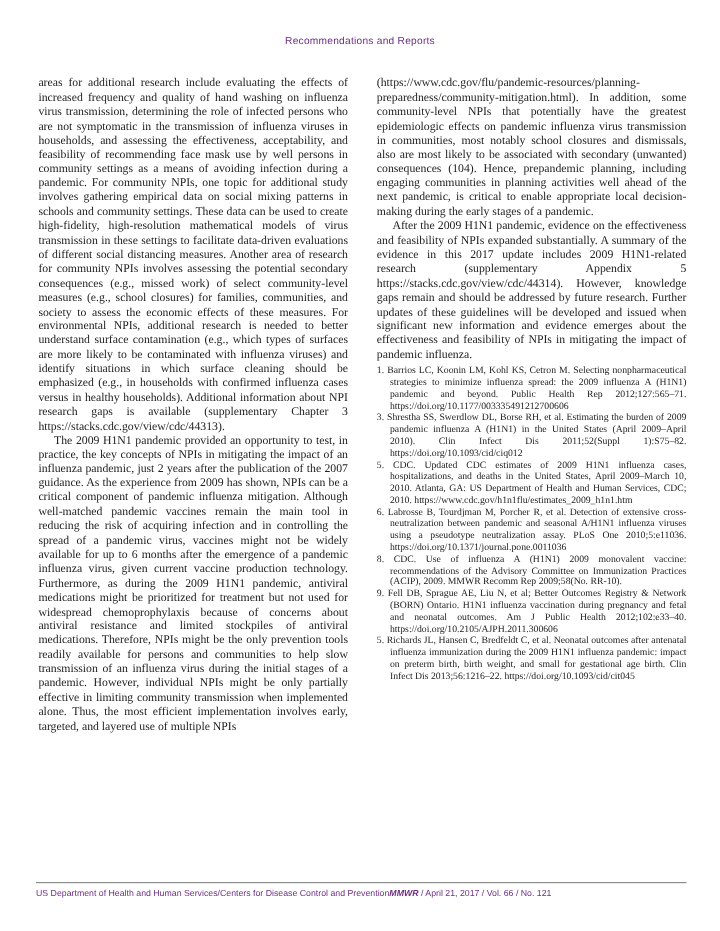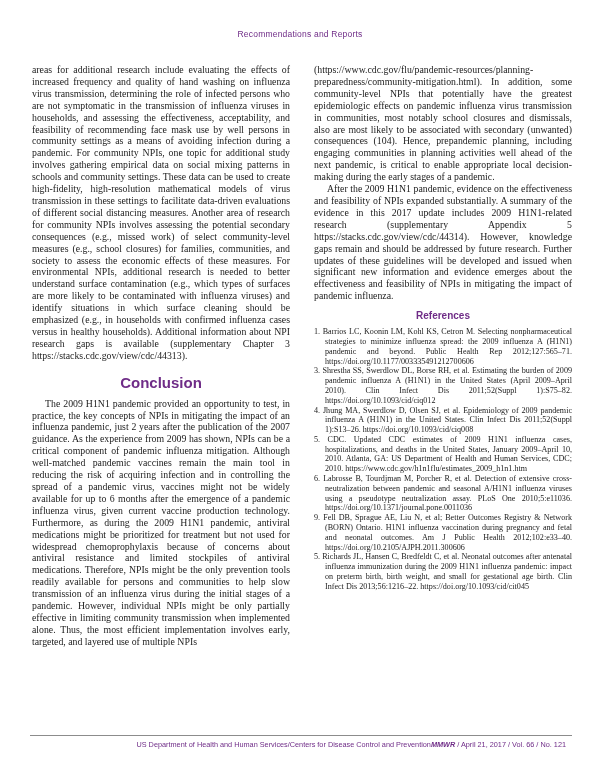--- a/index.html
+++ b/index.html
@@ -45,50 +45,48 @@
   .ref {
     font-size: 8.1px; line-height: 9.8px;
     text-align: justify;
     padding-left: 11px; text-indent: -11px;
     color: #212121;
   }
   .footer {
     position: absolute; left: 30px; top: 735px; width: 542px;
     border-top: 1px solid #8c8c8c;
     padding-top: 4px;
-    display: flex; justify-content: flex-end; align-items: baseline;
+    display: flex; justify-content: flex-start; align-items: baseline;
     font-family: "Liberation Sans", sans-serif;
     font-size: 7.3px; color: #6f2c87;
   }
   .footer .journal { font-style: italic; font-weight: bold; }
   .footer .page-num { margin-right: 6px; }
 </style>
 </head>
 <body>
 
 <div class="running-head">Recommendations and Reports</div>
 
 <div class="columns">
 
   <div class="col">
     <p class="body-par">areas for additional research include evaluating the effects of increased frequency and quality of hand washing on influenza virus transmission, determining the role of infected persons who are not symptomatic in the transmission of influenza viruses in households, and assessing the effectiveness, acceptability, and feasibility of recommending face mask use by well persons in community settings as a means of avoiding infection during a pandemic. For community NPIs, one topic for additional study involves gathering empirical data on social mixing patterns in schools and community settings. These data can be used to create high-fidelity, high-resolution mathematical models of virus transmission in these settings to facilitate data-driven evaluations of different social distancing measures. Another area of research for community NPIs involves assessing the potential secondary consequences (e.g., missed work) of select community-level measures (e.g., school closures) for families, communities, and society to assess the economic effects of these measures. For environmental NPIs, additional research is needed to better understand surface contamination (e.g., which types of surfaces are more likely to be contaminated with influenza viruses) and identify situations in which surface cleaning should be emphasized (e.g., in households with confirmed influenza cases versus in healthy households). Additional information about NPI research gaps is available (supplementary Chapter 3 https://stacks.cdc.gov/view/cdc/44313).</p>
-    <h2 class="h-conclusion">Conclusion</h2>
     <p class="body-par indent">The 2009 H1N1 pandemic provided an opportunity to test, in practice, the key concepts of NPIs in mitigating the impact of an influenza pandemic, just 2 years after the publication of the 2007 guidance. As the experience from 2009 has shown, NPIs can be a critical component of pandemic influenza mitigation. Although well-matched pandemic vaccines remain the main tool in reducing the risk of acquiring infection and in controlling the spread of a pandemic virus, vaccines might not be widely available for up to 6 months after the emergence of a pandemic influenza virus, given current vaccine production technology. Furthermore, as during the 2009 H1N1 pandemic, antiviral medications might be prioritized for treatment but not used for widespread chemoprophylaxis because of concerns about antiviral resistance and limited stockpiles of antiviral medications. Therefore, NPIs might be the only prevention tools readily available for persons and communities to help slow transmission of an influenza virus during the initial stages of a pandemic. However, individual NPIs might be only partially effective in limiting community transmission when implemented alone. Thus, the most efficient implementation involves early, targeted, and layered use of multiple NPIs</p>
   </div>
 
   <div class="col">
     <p class="body-par">(https://www.cdc.gov/flu/pandemic-resources/planning-preparedness/community-mitigation.html). In addition, some community-level NPIs that potentially have the greatest epidemiologic effects on pandemic influenza virus transmission in communities, most notably school closures and dismissals, also are most likely to be associated with secondary (unwanted) consequences (104). Hence, prepandemic planning, including engaging communities in planning activities well ahead of the next pandemic, is critical to enable appropriate local decision-making during the early stages of a pandemic.</p>
     <p class="body-par indent">After the 2009 H1N1 pandemic, evidence on the effectiveness and feasibility of NPIs expanded substantially. A summary of the evidence in this 2017 update includes 2009 H1N1-related research (supplementary Appendix 5 https://stacks.cdc.gov/view/cdc/44314). However, knowledge gaps remain and should be addressed by future research. Further updates of these guidelines will be developed and issued when significant new information and evidence emerges about the effectiveness and feasibility of NPIs in mitigating the impact of pandemic influenza.</p>
-    <h3 class="h-references">References</h3>
     <div class="ref-list">
       <div class="ref"><span>1.</span> <span>Barrios LC, Koonin LM, Kohl KS, Cetron M. Selecting nonpharmaceutical strategies to minimize influenza spread: the 2009 influenza A (H1N1) pandemic and beyond. Public Health Rep 2012;127:565–71. https://doi.org/10.1177/003335491212700606</span></div>
       <div class="ref"><span>3.</span> <span>Shrestha SS, Swerdlow DL, Borse RH, et al. Estimating the burden of 2009 pandemic influenza A (H1N1) in the United States (April 2009–April 2010). Clin Infect Dis 2011;52(Suppl 1):S75–82. https://doi.org/10.1093/cid/ciq012</span></div>
-      <div class="ref"><span>4.</span> <span>Jhung MA, Swerdlow D, Olsen SJ, et al. Epidemiology of 2009 pandemic influenza A (H1N1) in the United States. Clin Infect Dis 2011;52(Suppl 1):S13–26. https://doi.org/10.1093/cid/ciq008</span></div>
-      <div class="ref"><span>5.</span> <span>CDC. Updated CDC estimates of 2009 H1N1 influenza cases, hospitalizations, and deaths in the United States, January 2009–April 10, 2010. Atlanta, GA: US Department of Health and Human Services, CDC; 2010. https://www.cdc.gov/h1n1flu/estimates_2009_h1n1.htm</span></div>
+      <div class="ref"><span>5.</span> <span>CDC. Updated CDC estimates of 2009 H1N1 influenza cases, hospitalizations, and deaths in the United States, April 2009–March 10, 2010. Atlanta, GA: US Department of Health and Human Services, CDC; 2010. https://www.cdc.gov/h1n1flu/estimates_2009_h1n1.htm</span></div>
       <div class="ref"><span>6.</span> <span>Labrosse B, Tourdjman M, Porcher R, et al. Detection of extensive cross-neutralization between pandemic and seasonal A/H1N1 influenza viruses using a pseudotype neutralization assay. PLoS One 2010;5:e11036. https://doi.org/10.1371/journal.pone.0011036</span></div>
+      <div class="ref"><span>8.</span> <span>CDC. Use of influenza A (H1N1) 2009 monovalent vaccine: recommendations of the Advisory Committee on Immunization Practices (ACIP), 2009. MMWR Recomm Rep 2009;58(No. RR-10).</span></div>
       <div class="ref"><span>9.</span> <span>Fell DB, Sprague AE, Liu N, et al; Better Outcomes Registry &amp; Network (BORN) Ontario. H1N1 influenza vaccination during pregnancy and fetal and neonatal outcomes. Am J Public Health 2012;102:e33–40. https://doi.org/10.2105/AJPH.2011.300606</span></div>
       <div class="ref"><span>5.</span> <span>Richards JL, Hansen C, Bredfeldt C, et al. Neonatal outcomes after antenatal influenza immunization during the 2009 H1N1 influenza pandemic: impact on preterm birth, birth weight, and small for gestational age birth. Clin Infect Dis 2013;56:1216–22. https://doi.org/10.1093/cid/cit045</span></div>
     </div>
   </div>
 
 </div>
 
 <div class="footer">
   <span>US Department of Health and Human Services/Centers for Disease Control and Prevention</span>
   <span><span class="journal">MMWR</span><span> / April 21, 2017 / Vol. 66 / No. 1</span></span>

